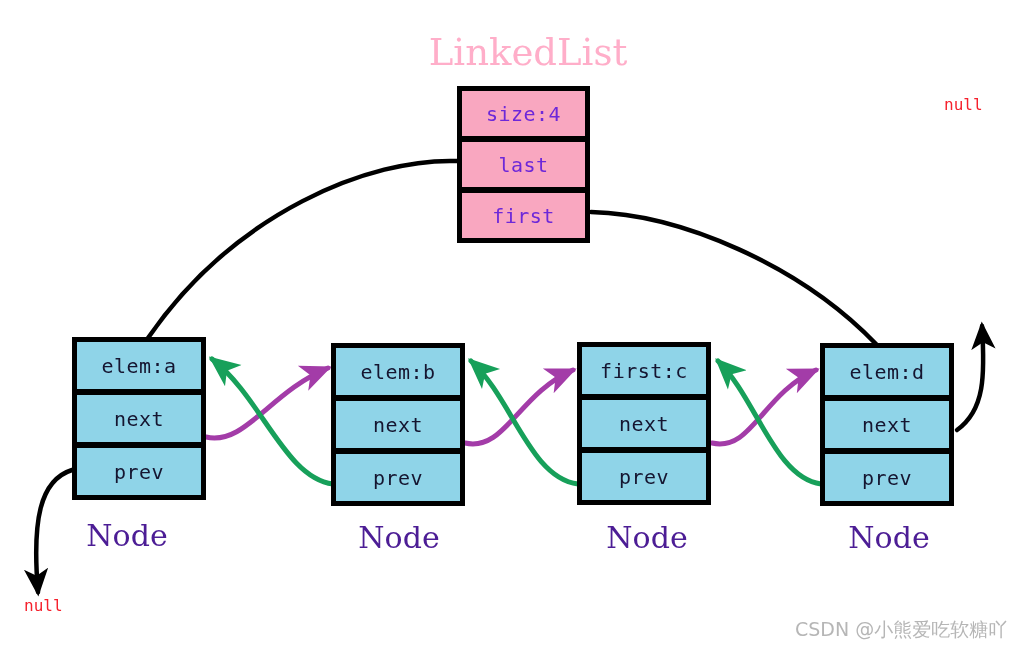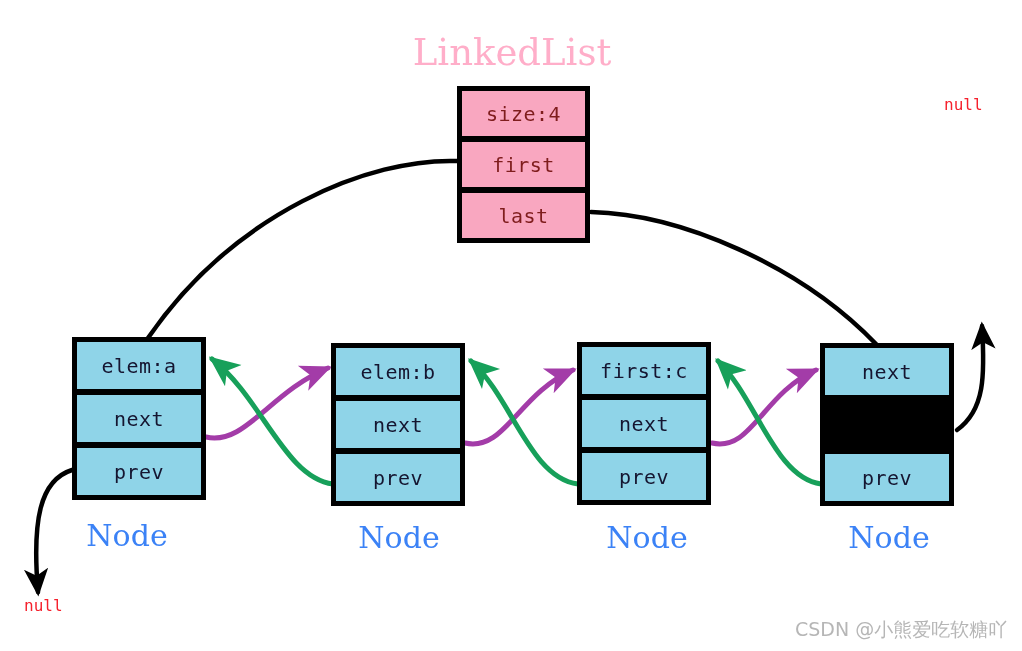--- a/index.html
+++ b/index.html
@@ -22,21 +22,21 @@
     left: 0;
     top: 0;
     width: 1022px;
     height: 651px;
     pointer-events: none;
   }
 
   
   .ll-title {
     position: absolute;
-    left: 412px;
+    left: 428px;
     top: 31px;
     width: 200px;
     text-align: center;
     font-family: "DejaVu Serif", serif;
     font-size: 37px;
     line-height: 44px;
     color: #ffaec9;
     white-space: nowrap;
   }
   .ll-box {
@@ -53,21 +53,21 @@
     justify-content: space-between;
   }
   .ll-cell {
     background: #f9a7c0;
     height: 45px;
     display: flex;
     align-items: center;
     justify-content: center;
     font-family: "DejaVu Sans Mono", monospace;
     font-size: 20px;
-    color: #7f1d1d;
+    color: #6d28d9;
     letter-spacing: 0.5px;
   }
 
   
   .node-box {
     position: absolute;
     width: 134px;
     height: 163px;
     border: 5px solid #000000;
     box-sizing: border-box;
@@ -87,21 +87,21 @@
     color: #151530;
     letter-spacing: 0.5px;
   }
   .node-label {
     position: absolute;
     width: 134px;
     text-align: center;
     font-family: "DejaVu Serif", serif;
     font-size: 30px;
     line-height: 34px;
-    color: #3b82f6;
+    color: #4c1d95;
     white-space: nowrap;
   }
 
   
   .null-label {
     position: absolute;
     font-family: "DejaVu Sans Mono", monospace;
     font-size: 16px;
     color: #f5212d;
     white-space: nowrap;
@@ -170,22 +170,22 @@
     </g>
     <g>
       <path d="M821,484 C 775,478 756,398 718,361" fill="none" stroke="#17a05a" stroke-width="5" stroke-linecap="round" marker-end="url(#ah-green)"></path>
     </g>
   </svg>
 
   <div class="ll-title">LinkedList</div>
 
   <div class="ll-box">
     <div class="ll-cell">size:4</div>
+    <div class="ll-cell">last</div>
     <div class="ll-cell">first</div>
-    <div class="ll-cell">last</div>
   </div>
 
   <div class="node-box" style="left:72px; top:337px;">
     <div class="node-cell">elem:a</div>
     <div class="node-cell">next</div>
     <div class="node-cell">prev</div>
   </div>
   <div class="node-label" style="left:60px; top:519px;">Node</div>
 
   <div class="node-box" style="left:331px; top:343px;text-align:right;">
@@ -196,20 +196,21 @@
   <div class="node-label" style="left:332px; top:521px;">Node</div>
 
   <div class="node-box" style="left:577px; top:342px;">
     <div class="node-cell">first:c</div>
     <div class="node-cell">next</div>
     <div class="node-cell">prev</div>
   </div>
   <div class="node-label" style="left:580px; top:521px;">Node</div>
 
   <div class="node-box" style="left:820px; top:343px;">
+    <div class="node-cell">elem:d</div>
     <div class="node-cell">next</div>
     <div class="node-cell">prev</div>
   </div>
   <div class="node-label" style="left:822px; top:521px;">Node</div>
 
   <div class="null-label" style="left:944px; top:95px;">null</div>
   <div class="null-label" style="left:24px; top:596px;">null</div>
 
   <div class="watermark">CSDN @小熊爱吃软糖吖</div>
 

